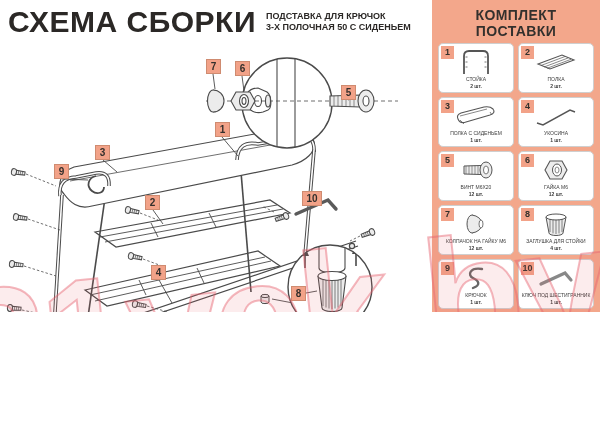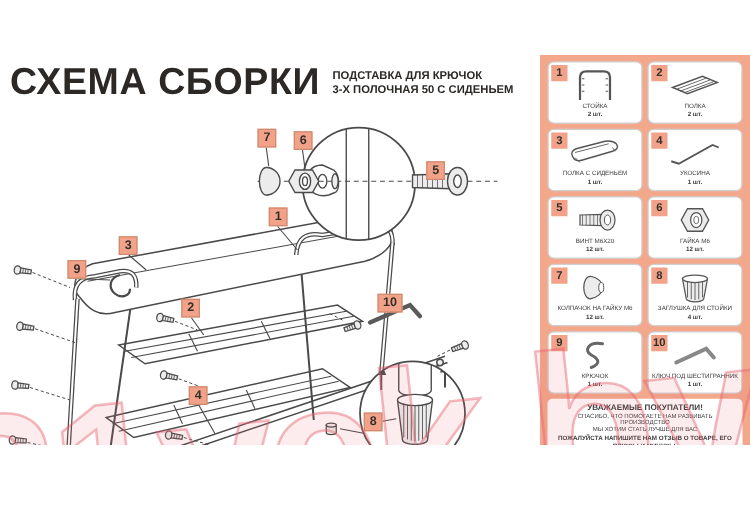--- a/index.html
+++ b/index.html
@@ -1,18 +1,18 @@
 <!DOCTYPE html>
 <html><head>
 <meta charset="utf-8">
 <style>
   html,body{margin:0;padding:0;}
   body{width:600px;height:424px;overflow:hidden;background:#fff;
        font-family:"Liberation Sans",sans-serif;position:relative;}
-  .page{position:absolute;inset:0;width:600px;height:312px;background:#fff;overflow:hidden;margin-top:44px;}
+  .page{position:absolute;inset:0;width:600px;height:312px;background:#fff;overflow:hidden;}
 
   
   .hdr{position:absolute;left:8px;top:6px;z-index:3;display:flex;align-items:flex-start;}
   .title{font-size:30px;font-weight:800;letter-spacing:.5px;color:#2b2826;margin:0;line-height:32px;}
   .subtitle{margin-left:10px;margin-top:5px;font-size:9px;font-weight:700;color:#2b2826;line-height:11px;}
 
   
   .diagram{position:absolute;left:0;top:0;width:432px;height:424px;z-index:1;}
   .diagram svg{position:absolute;left:0;top:0;}
   .co{position:absolute;width:15px;height:15px;background:#F2A288;border:1px solid #cf8b70;
@@ -254,20 +254,21 @@
   <div class="wb wb2">
     <div class="wb-title">ОСТОРОЖНО!</div>
     <div class="wb-body">Содержит мелкие детали, опасные для детей младше 3-х лет.</div>
   </div>
   <div class="wb wb3">
     <div class="wb-title">ВНИМАНИЕ!</div>
     <div class="wb-body">Производитель оставляет за собой право изменять комплектацию и характеристики товара без уведомления, при этом, функциональные и качественные показатели товара не ухудшаются.</div>
   </div>
 
   <aside class="kit">
+    <div class="kit-h">КОМПЛЕКТ ПОСТАВКИ</div>
 
     <div class="grid">
       <div class="card">
         <div class="cnum">1</div>
         <div class="cicon">
           <svg width="44" height="26" viewBox="0 0 44 26">
               <path d="M10,25 V7 Q10,2 15,2 H29 Q34,2 34,7 V25" fill="none" stroke="#555" stroke-width="1.8"></path>
               <path d="M11.5,8 h2 M11.5,13 h2 M11.5,18 h2 M30.5,8 h2 M30.5,13 h2 M30.5,18 h2" stroke="#555" stroke-width="0.8"></path>
             </svg>
         </div>

